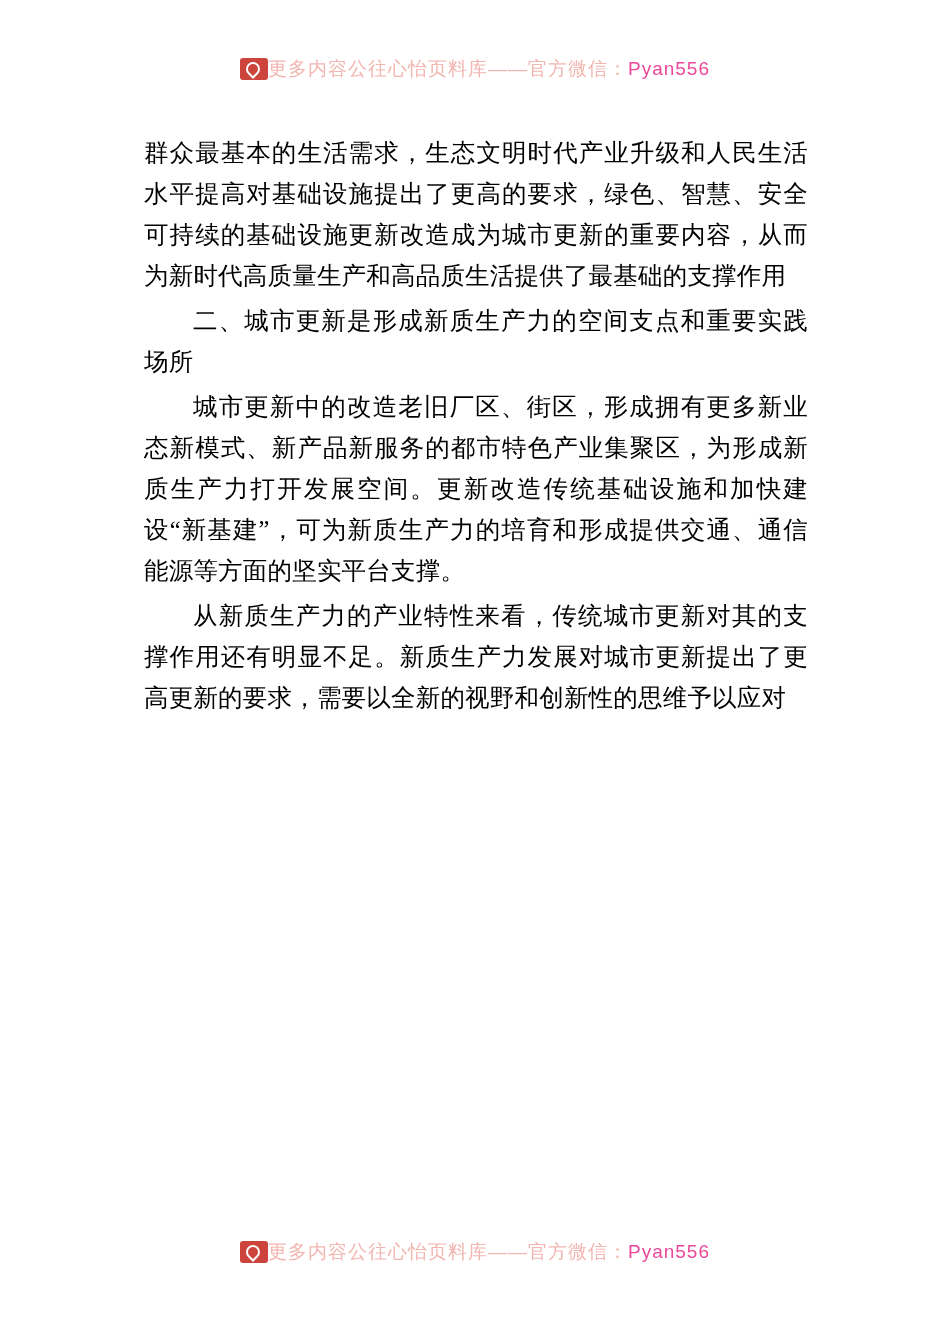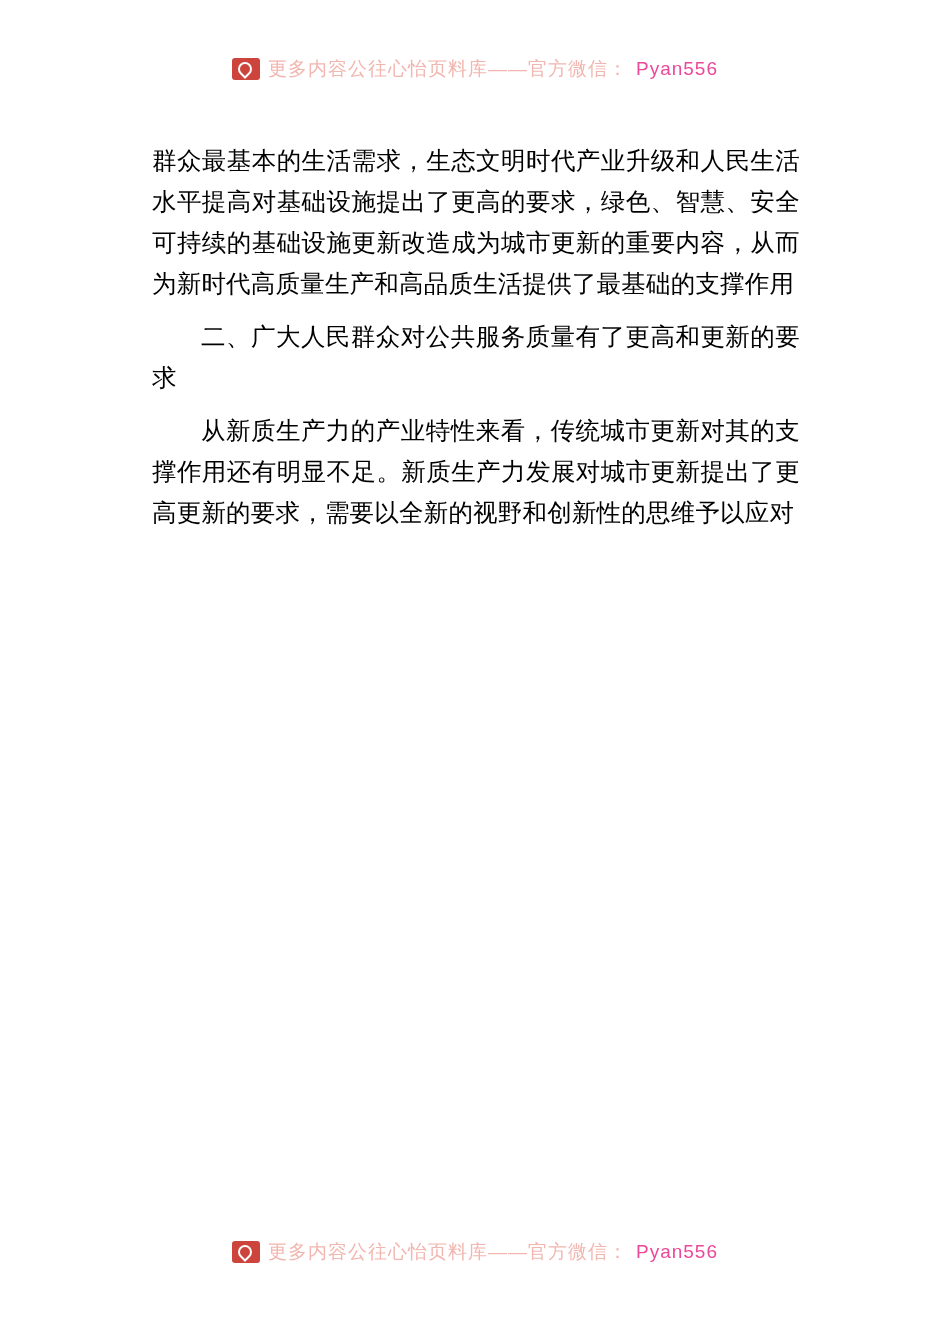--- a/index.html
+++ b/index.html
@@ -24,21 +24,21 @@
   }
 
   
   .watermark {
     position: absolute;
     left: 0;
     width: 950px;
     display: flex;
     align-items: center;
     justify-content: center;
-    gap: 8px;
+    gap: 0;
     pointer-events: none;
     user-select: none;
   }
   .watermark.top { top: 56px; }
   .watermark.bottom { top: 1239px; }
 
   .wm-logo {
     width: 28px;
     height: 22px;
     background: #c8352c;
@@ -73,21 +73,21 @@
   }
 
   
   .content {
     position: absolute;
     left: 140px;
     top: 128px;
     width: 672px;
   }
   p {
-    margin: 12px;
+    margin: 4px;
     font-size: 24.5px;
     line-height: 41px;
     text-align: justify;
     text-justify: inter-ideograph;
     letter-spacing: 0.2px;
   }
   p.indent { text-indent: 2em; }
 </style>
 </head>
 <body>
@@ -95,21 +95,22 @@
 <div class="page">
 
   <div class="watermark top">
     <span class="wm-logo"></span>
     <span class="wm-text">更多内容公往心怡页料库——官方微信：</span>
     <span class="wm-id">Pyan556</span>
   </div>
 
   <div class="content">
     <p>群众最基本的生活需求，生态文明时代产业升级和人民生活水平提高对基础设施提出了更高的要求，绿色、智慧、安全可持续的基础设施更新改造成为城市更新的重要内容，从而为新时代高质量生产和高品质生活提供了最基础的支撑作用</p>
-    <p class="indent">二、广大人民群众对公共服务质量有了更高和更新的要求</p>
+    <p class="indent">二、城市更新是形成新质生产力的空间支点和重要实践场所</p>
+    <p class="indent">城市更新中的改造老旧厂区、街区，形成拥有更多新业态新模式、新产品新服务的都市特色产业集聚区，为形成新质生产力打开发展空间。更新改造传统基础设施和加快建设“新基建”，可为新质生产力的培育和形成提供交通、通信能源等方面的坚实平台支撑。</p>
     <p class="indent">从新质生产力的产业特性来看，传统城市更新对其的支撑作用还有明显不足。新质生产力发展对城市更新提出了更高更新的要求，需要以全新的视野和创新性的思维予以应对</p>
 
   </div>
 
   <div class="watermark bottom">
     <span class="wm-logo"></span>
     <span class="wm-text">更多内容公往心怡页料库——官方微信：</span>
     <span class="wm-id">Pyan556</span>
   </div>
 

